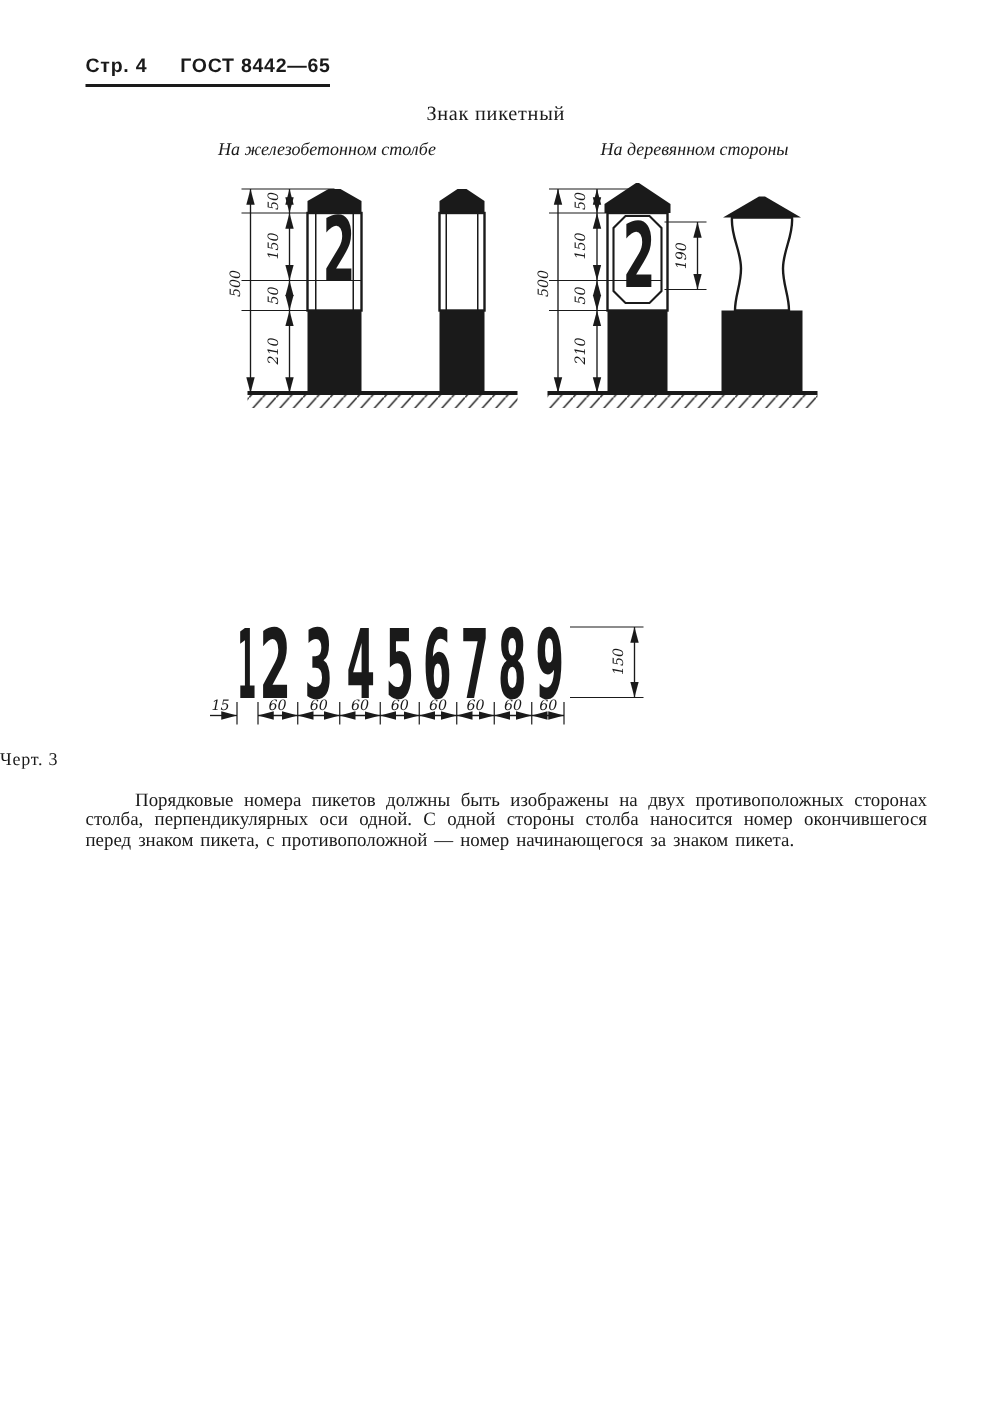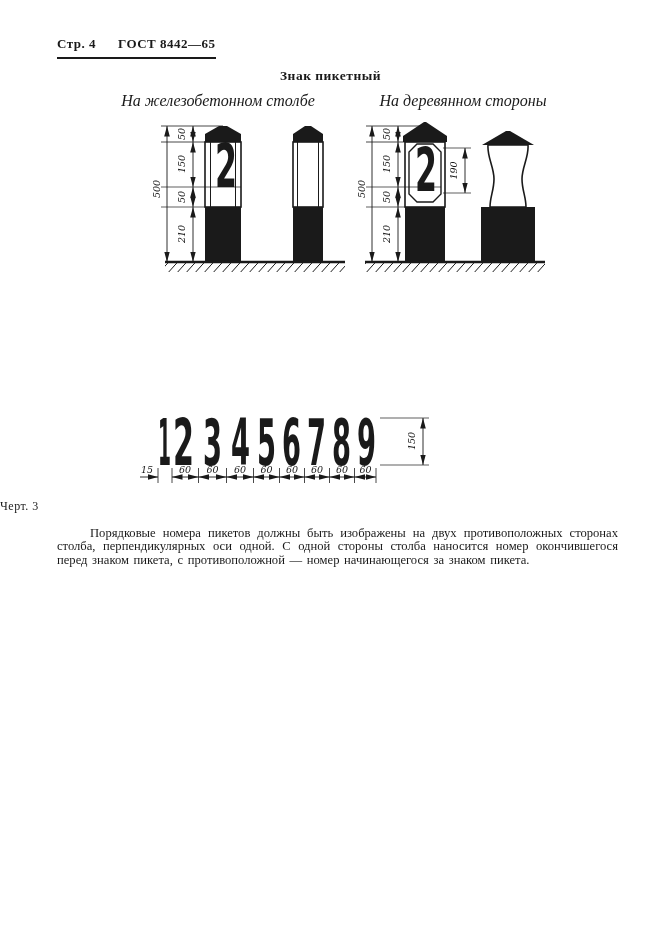--- a/index.html
+++ b/index.html
@@ -3,31 +3,31 @@
 <meta charset="utf-8">
 <style>
   html,body{margin:0;padding:0;}
   body{
     width:661px;height:936px;position:relative;background:#ffffff;
     font-family:"Liberation Serif",serif;color:#1a1a1a;overflow:hidden;
   }
   .abs{position:absolute;}
   .doc-header{
     left:57px;top:36px;
-    font-family:Liberation Serif, serif;font-weight:bold;font-size:13px;
+    font-family:Liberation Sans, sans-serif;font-weight:bold;font-size:13px;
     border-bottom:2px solid #1a1a1a;padding-bottom:5px;letter-spacing:.5px;white-space:nowrap;
   }
   .doc-header .doc-num{margin-left:22px;}
   .fig-title{
     left:0;top:68px;width:661px;text-align:center;
-    font-weight:bold;font-size:13.5px;letter-spacing:.5px;
+    font-weight:normal;font-size:13.5px;letter-spacing:.5px;
   }
   .col-label{
     top:92px;width:200px;text-align:center;
-    font-style:italic;font-size:16px;white-space:nowrap;
+    font-style:italic;font-size:12px;white-space:nowrap;
   }
   .col-label.left{left:118px;}
   .col-label.right{left:363px;}
   .fig-caption{
     left:0;top:499px;width:661px;text-align:left;font-size:12px;letter-spacing:.5px;
   }
   .body-text{
     left:57px;top:527px;width:561px;
     font-size:12.6px;line-height:13.4px;text-align:justify;text-indent:33px;
     word-spacing:1.5px;

